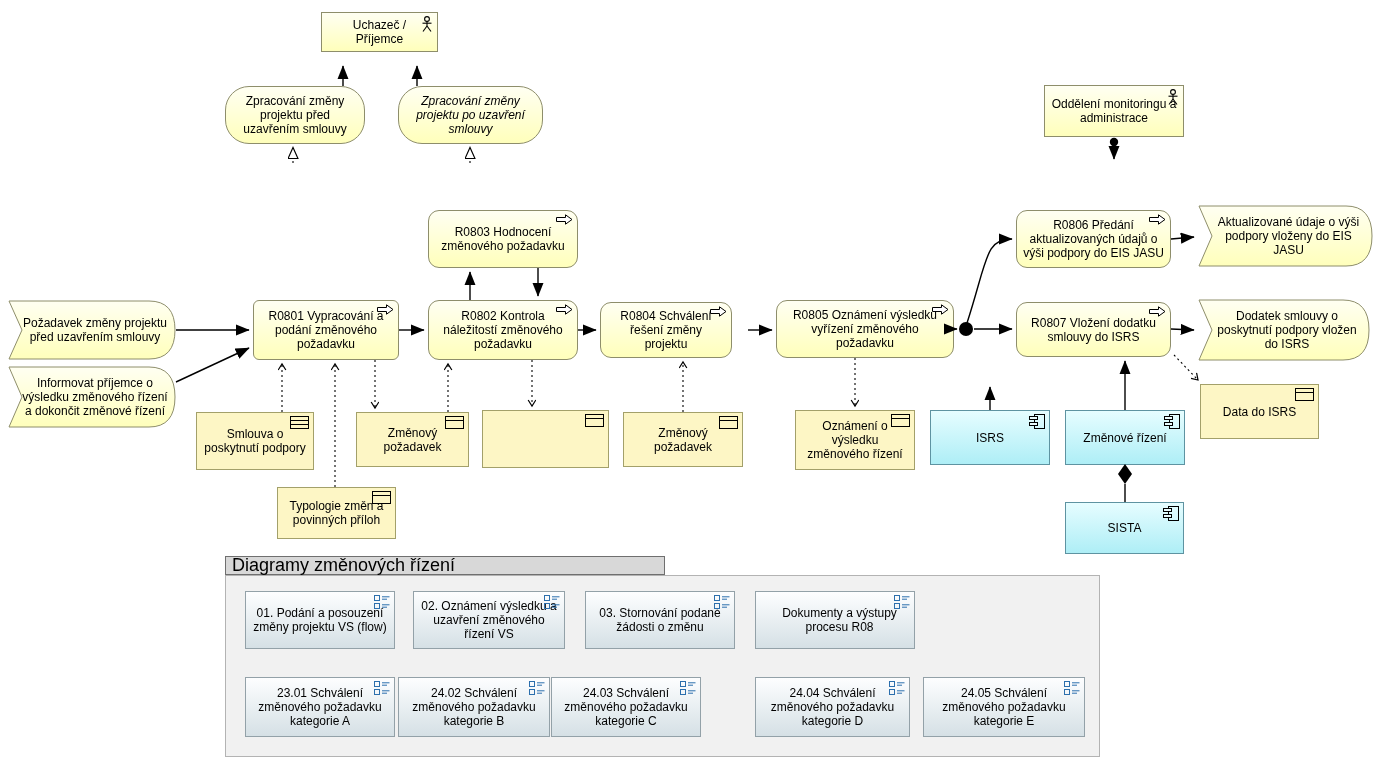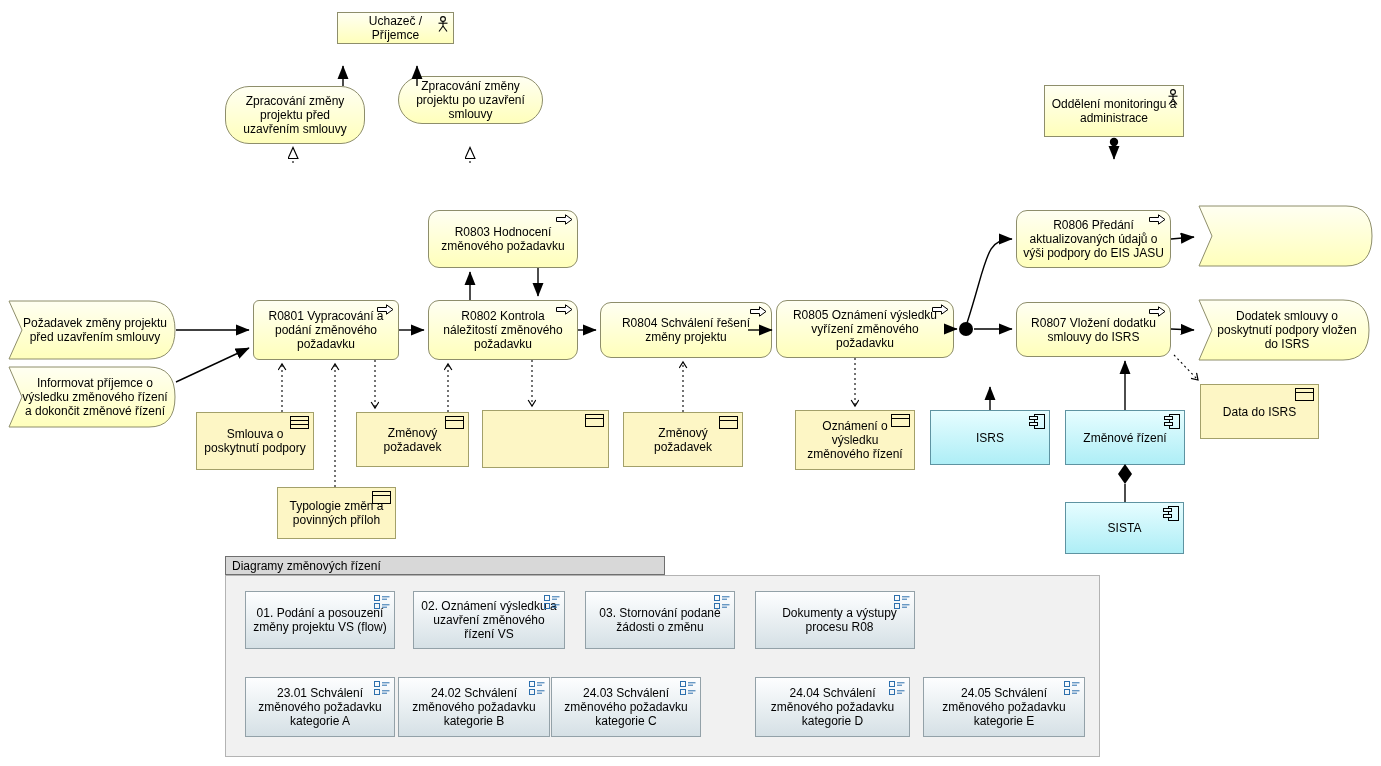--- a/index.html
+++ b/index.html
@@ -14,21 +14,21 @@
   .comp{background:linear-gradient(180deg,#e6fdff 0%,#aeeef6 100%);border:1px solid #5e93a1;}
   .bigbox{position:absolute;box-sizing:border-box;border:1px solid #8e8e6b;border-radius:12px;
           background:linear-gradient(180deg,#fffff6 0%,#ffffc8 100%);}
   .bigtitle{position:absolute;left:0;right:0;top:6px;text-align:center;font-weight:bold;font-size:13px;}
   .nicon{position:absolute;top:3px;right:4px;line-height:0;}
   .evt{position:absolute;}
   .evt svg{position:absolute;left:0;top:0;}
   .evtlabel{position:absolute;left:12px;right:6px;top:0;bottom:0;display:flex;align-items:center;
             justify-content:center;text-align:center;line-height:14px;overflow:hidden;}
   .ghead{position:absolute;box-sizing:border-box;background:#d8d8d8;border:1px solid #6f6f6f;
-         display:flex;align-items:center;padding:0 6px;font-size:12px;}
+         display:flex;align-items:center;padding:0 6px;font-size:18px;}
   .gbody{position:absolute;box-sizing:border-box;background:#f1f1f1;border:1px solid #b3b3b3;}
   .dbox{background:linear-gradient(180deg,#fdfeff 0%,#d5e0e5 100%);border:1px solid #93a1a8;}
   svg.wires{position:absolute;left:0;top:0;pointer-events:none;z-index:6;}
   .node,.evt,.ghead,.gbody{z-index:3;}
   .bigbox{z-index:1;}
 </style>
 </head>
 <body>
 
 <div class="canvas">
@@ -36,40 +36,40 @@
   <svg width="0" height="0" style="position:absolute">
     <defs>
       <linearGradient id="gy" x1="0" y1="0" x2="0" y2="1">
         <stop offset="0" stop-color="#fffff2"></stop>
           <stop offset="1" stop-color="#ffffbb"></stop>
       </linearGradient>
     </defs>
   </svg>
 
 
-  <div class="node ybox" style="left:337px;top:12px;width:117px;height:32px;">
+  <div class="node ybox" style="left:321px;top:12px;width:117px;height:40px;">
     <span class="nicon">
       <svg width="12" height="17" viewBox="0 0 12 17">
           <g stroke="#000" stroke-width="1.1" fill="none">
         <circle cx="6" cy="3" r="2.4"></circle>
             <line x1="6" y1="5.4" x2="6" y2="10"></line>
         <line x1="1.5" y1="7.2" x2="10.5" y2="7.2"></line>
             <line x1="6" y1="10" x2="2" y2="15.5"></line>
             <line x1="6" y1="10" x2="10" y2="15.5"></line>
           </g>
         </svg>
     </span>
     <span>Uchazeč / Příjemce</span>
   </div>
 
   <div class="node svc" style="left:225px;top:86px;width:140px;height:58px;">
     <span>Zpracování změny projektu před uzavřením smlouvy</span>
   </div>
 
-  <div class="node svc" style="left:398px;top:76px;width:145px;height:48px;">
+  <div class="node svc" style="left:398px;top:86px;width:145px;height:58px;font-style:italic;">
     <span>Zpracování změny projektu po uzavření smlouvy</span>
   </div>
 
   <div class="node ybox" style="left:1044px;top:85px;width:140px;height:52px;">
     <span class="nicon">
       <svg width="12" height="17" viewBox="0 0 12 17">
           <g stroke="#000" stroke-width="1.1" fill="none">
         <circle cx="6" cy="3" r="2.4"></circle>
             <line x1="6" y1="5.4" x2="6" y2="10"></line>
         <line x1="1.5" y1="7.2" x2="10.5" y2="7.2"></line>
@@ -98,21 +98,21 @@
   </div>
 
   <div class="node proc" style="left:428px;top:300px;width:150px;height:60px;z-index:3;">
     <span class="nicon">
       <svg width="17" height="11" viewBox="0 0 17 11">
           <path d="M0.5,3.5 H9.5 V0.8 L16,5.5 L9.5,10.2 V7.5 H0.5 Z" fill="#fff" stroke="#000"></path>
         </svg></span>
     <span>R0802 Kontrola náležitostí změnového požadavku</span>
   </div>
 
-  <div class="node proc" style="left:600px;top:302px;width:172px;height:56px;z-index:3;">
+  <div class="node proc" style="left:600px;top:302px;width:132px;height:56px;z-index:3;">
     <span class="nicon">
       <svg width="17" height="11" viewBox="0 0 17 11">
           <path d="M0.5,3.5 H9.5 V0.8 L16,5.5 L9.5,10.2 V7.5 H0.5 Z" fill="#fff" stroke="#000"></path>
         </svg></span>
     <span>R0804 Schválení řešení změny projektu</span>
   </div>
 
   <div class="node proc" style="left:776px;top:300px;width:178px;height:58px;z-index:3;">
     <span class="nicon">
       <svg width="17" height="11" viewBox="0 0 17 11">
@@ -148,20 +148,21 @@
     <svg width="168" height="62">
       <path d="M1,1 L141,1 Q167,1 167,31 Q167,61 141,61 L1,61 L14,31 Z" fill="url(#gy)" stroke="#8e8e6b"></path>
       </svg>
     <div class="evtlabel">Informovat příjemce o výsledku změnového řízení a dokončit změnové řízení</div>
   </div>
 
   <div class="evt" style="left:1198px;top:205px;width:175px;height:62px;">
     <svg width="175" height="62">
       <path d="M1,1 L148,1 Q174,1 174,31 Q174,61 148,61 L1,61 L14,31 Z" fill="url(#gy)" stroke="#8e8e6b"></path>
       </svg>
+    <div class="evtlabel">Aktualizované údaje o výši podpory vloženy do EIS JASU</div>
   </div>
 
   <div class="evt" style="left:1198px;top:299px;width:172px;height:62px;">
     <svg width="172" height="62">
       <path d="M1,1 L145,1 Q171,1 171,31 Q171,61 145,61 L1,61 L14,31 Z" fill="url(#gy)" stroke="#8e8e6b"></path>
       </svg>
     <div class="evtlabel">Dodatek smlouvy o poskytnutí podpory vložen do ISRS</div>
   </div>
 
   <div class="node obj" style="left:196px;top:412px;width:118px;height:58px;">

